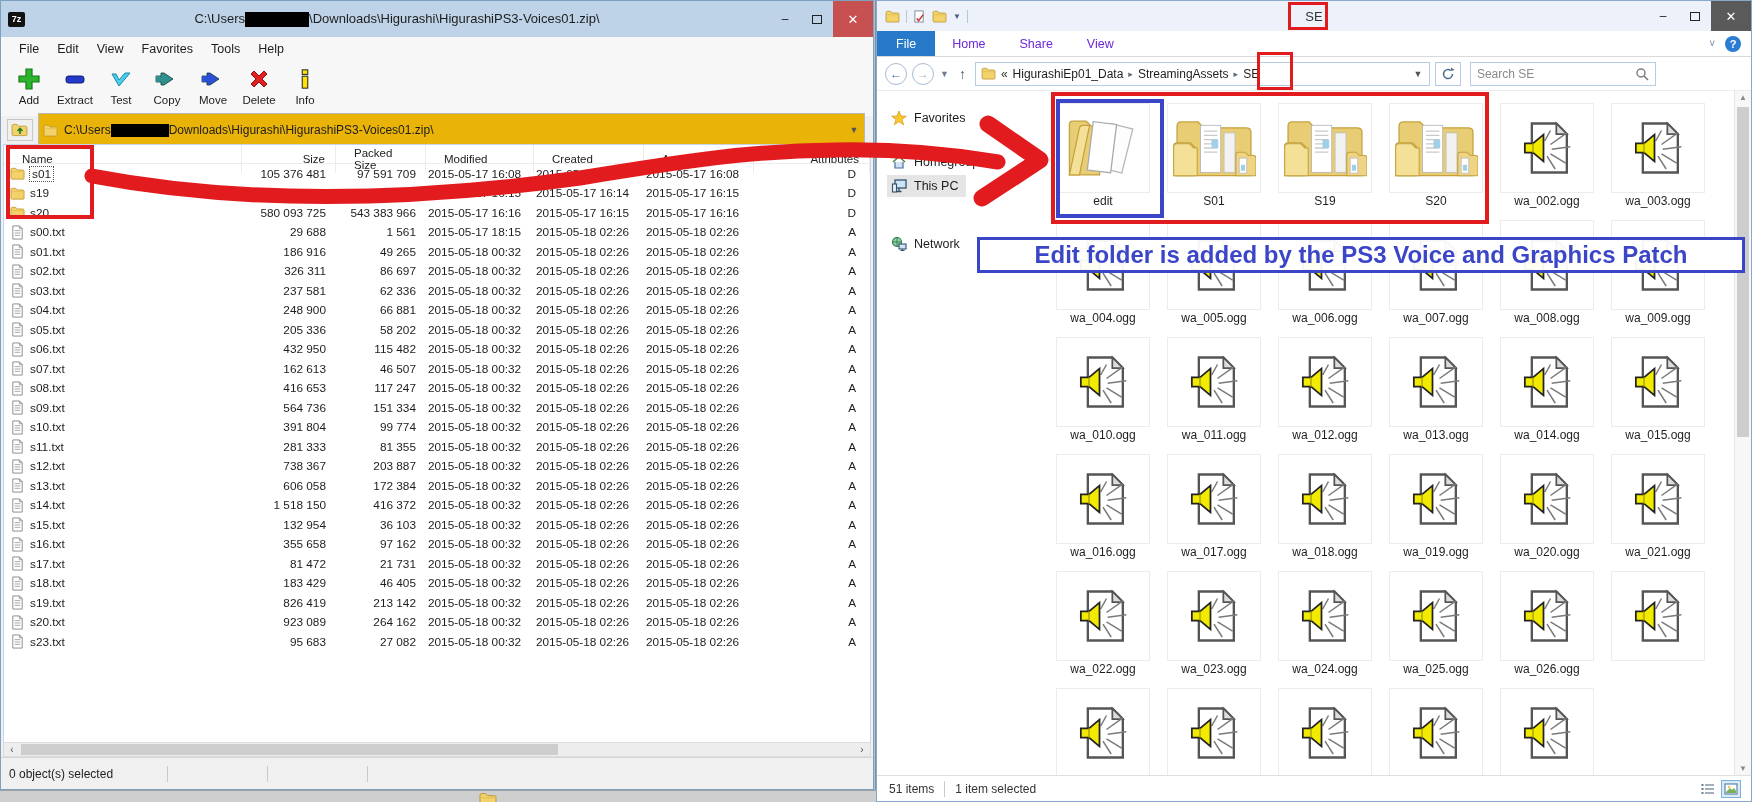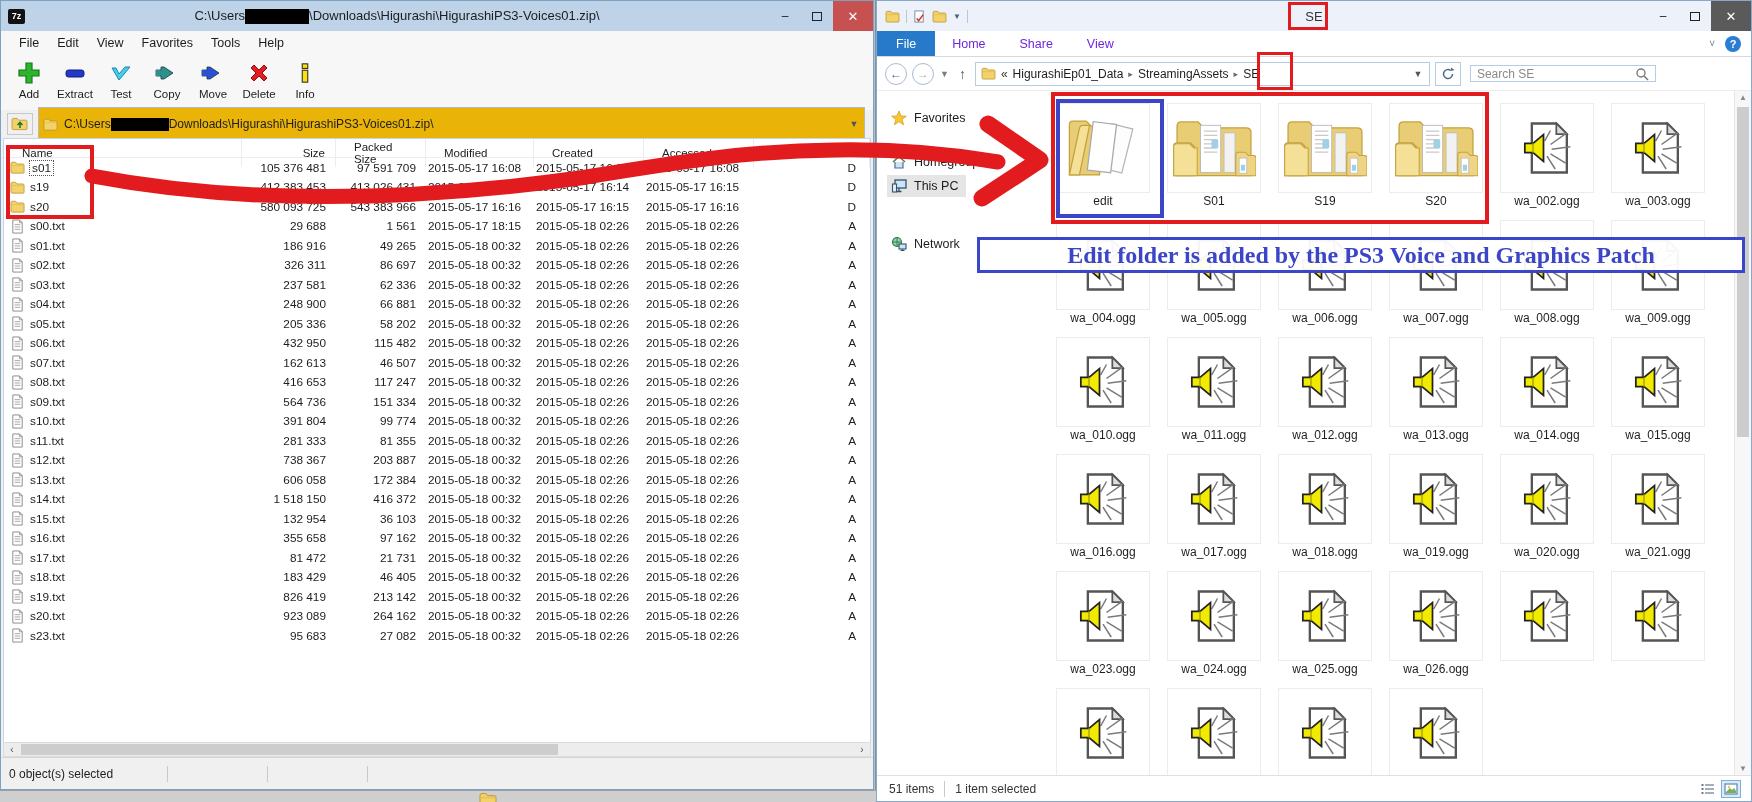--- a/index.html
+++ b/index.html
@@ -8,21 +8,21 @@
          font-family:"Liberation Sans", sans-serif; color:#1d1d1d; }
 
   
   .vsep { width:1px; height:16px; background:#c9c9c9; }
   svg.ic { display:block; }
 
   
   .sevenzip { position:absolute; left:0; top:0; width:874px; height:790px;
               background:#f0f0f0; border:1px solid #7da2c1; outline:1px solid #a8c4dd;
               display:flex; flex-direction:column; }
-  .z-titlebar { height:30px; background:#bed3e7; display:flex; align-items:center; padding-left:7px; flex:0 0 auto;}
+  .z-titlebar { height:36px; background:#bed3e7; display:flex; align-items:center; padding-left:7px; flex:0 0 auto;}
   .z-appicon { width:17px; height:15px; background:#111; color:#fff; font-size:9px; font-weight:bold;
                display:flex; align-items:center; justify-content:center; border-radius:2px; }
   .z-title { flex:1; text-align:center; font-size:13px; white-space:nowrap; overflow:hidden;}
   .redact { display:inline-block; width:64px; height:15px; background:#000; vertical-align:middle; }
   .wbtns { display:flex; height:100%; align-items:stretch; }
   .wbtn { width:32px; display:flex; align-items:center; justify-content:center; font-size:12px; color:#222;}
   .wbtn.max span { width:10px; height:9px; border:1px solid #222; display:block;}
   .wbtn.close { width:40px; background:#c75050; color:#fff; font-size:13px;}
   .wbtn.close.dark { background:#5a5a5a; }
 
@@ -90,21 +90,21 @@
   .navcirc { width:22px; height:22px; border-radius:50%; border:1px solid #a7bcd4; display:flex; align-items:center; justify-content:center;
              font-size:12px; color:#3d6aa2;}
   .navcirc.fwd { color:#aab6c2; }
   .smallarrow { color:#6f7f90; font-size:9px; padding:0 1px;}
   .uparrow { color:#4a5a6a; font-size:14px; padding:0 4px;}
   .addrbox { width:455px; height:24px; border:1px solid #b5cde4; display:flex; align-items:center; gap:5px; padding:0 3px 0 5px; font-size:12px;}
   .crumb-sep { color:#5a6a7a; font-size:9px; }
   .crumb { white-space:nowrap; }
   .addrbox .combo-arrow { margin-left:auto; }
   .refbtn { width:26px; height:24px; border:1px solid #b5cde4; display:flex; align-items:center; justify-content:center;}
-  .searchbox { width:186px; height:17px; border:1px solid #b5cde4; display:flex; align-items:center; padding:0 6px; margin-left:4px;}
+  .searchbox { width:186px; height:24px; border:1px solid #b5cde4; display:flex; align-items:center; padding:0 6px; margin-left:4px;}
   .searchbox input { border:none; outline:none; flex:1; font-size:12px; color:#333; font-family:"Liberation Sans",sans-serif; background:transparent;}
   .searchbox input::placeholder { color:#8a8a8a; }
 
   .e-content { flex:1; display:flex; position:relative; overflow:hidden; }
   .e-sidebar { width:135px; position:relative; flex:0 0 auto; font-size:12.5px;}
   .side-item { position:absolute; left:10px; display:flex; align-items:center; gap:7px; padding:3px 8px 3px 4px;}
   .side-item.sel { background:#e5e5e5; }
 
   .e-files { flex:1; position:relative; overflow:hidden; padding:12px 0 0 44px;
              display:grid; grid-template-columns:repeat(6,94px); column-gap:17px; row-gap:13px;
@@ -117,21 +117,21 @@
   .e-vscroll .arr { position:absolute; left:0; width:16px; text-align:center; color:#8a8a8a; font-size:8px;}
   .e-vscroll .arr.up { top:2px;} .e-vscroll .arr.dn { bottom:2px;}
   .e-vthumb { position:absolute; left:2px; top:16px; width:12px; height:330px; background:#cdcdcd;}
 
   .e-status { height:26px; border-top:1px solid #e0e0e0; display:flex; align-items:center; gap:10px; padding:0 10px 0 12px; font-size:12px; color:#333; flex:0 0 auto;}
   .e-status .right { margin-left:auto; display:flex; gap:3px; }
   .viewbtn { width:20px; height:18px; display:flex; align-items:center; justify-content:center; border:1px solid transparent;}
   .viewbtn.sel { background:#dceaf7; border-color:#7ab0e0; }
 
   
-  .ann { position:absolute; inset:0; pointer-events:none; z-index:50;font-family:Liberation Serif, serif; }
+  .ann { position:absolute; inset:0; pointer-events:none; z-index:50; }
   .ann .box { position:absolute; }
   .box-zipnames { left:6px; top:145px; width:88px; height:74px; border:4px solid #e21b1e; }
   .box-se-title { left:1288px; top:2px; width:40px; height:28px; border:3px solid #e21b1e; }
   .box-se-crumb { left:1257px; top:52px; width:36px; height:38px; border:3px solid #e21b1e; }
   .box-folders  { left:1051px; top:92px; width:438px; height:132px; border:4px solid #e21b1e; }
   .box-edit     { left:1056px; top:99px; width:108px; height:119px; border:4px solid #3b45c7; }
   .note-box { left:977px; top:237px; width:768px; height:36px; border:3px solid #3b45c7; background:rgba(255,255,255,.95);
               color:#3b45c7; font-weight:bold; font-size:24px; line-height:30px; text-align:center; white-space:nowrap; }
 </style>
 </head>
@@ -1028,20 +1028,28 @@
             </svg>
     </div>
     <div class="tile-label">wa_021.ogg</div>
   </div>
         <div class="tile">
     <div class="tile-icon">
       <svg class="ic" width="56" height="56">
               <use href="#ico-audio"></use>
             </svg>
     </div>
+    <div class="tile-label">wa_022.ogg</div>
+  </div>
+        <div class="tile">
+    <div class="tile-icon">
+      <svg class="ic" width="56" height="56">
+              <use href="#ico-audio"></use>
+            </svg>
+    </div>
     <div class="tile-label">wa_023.ogg</div>
   </div>
         <div class="tile">
     <div class="tile-icon">
       <svg class="ic" width="56" height="56">
               <use href="#ico-audio"></use>
             </svg>
     </div>
     <div class="tile-label">wa_024.ogg</div>
   </div>

